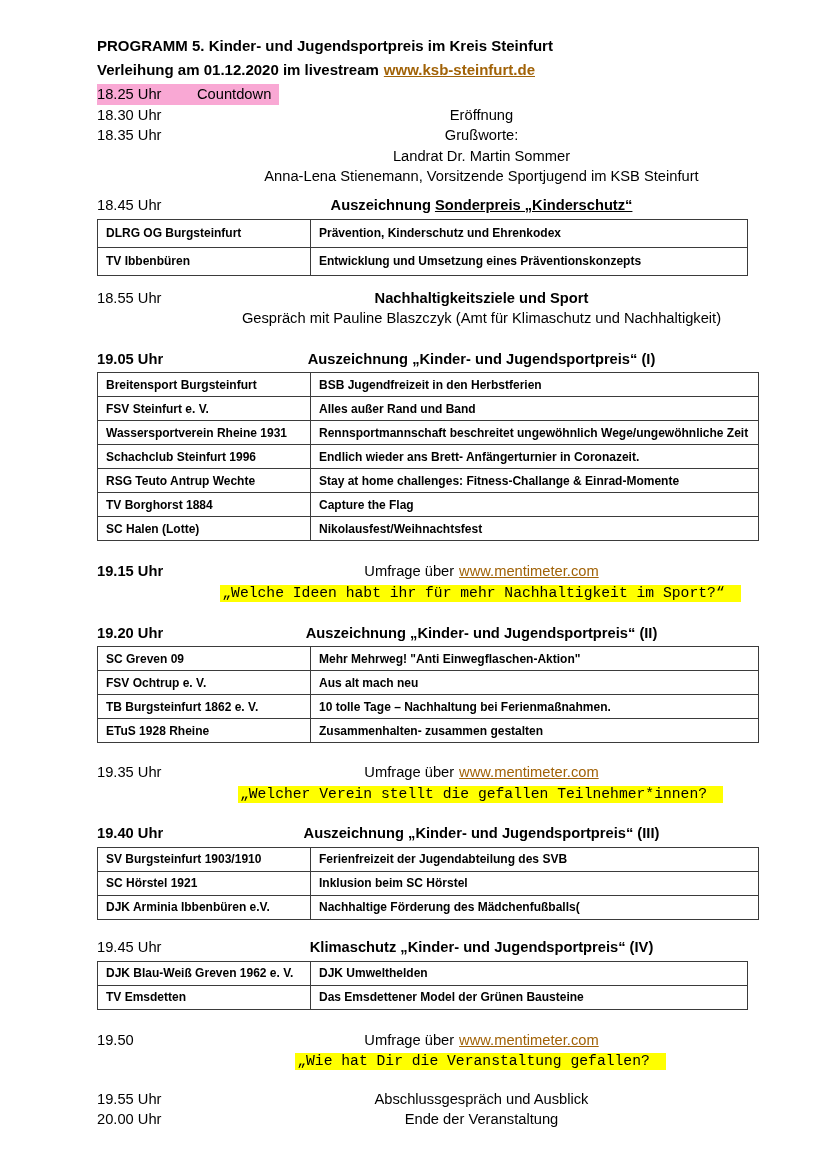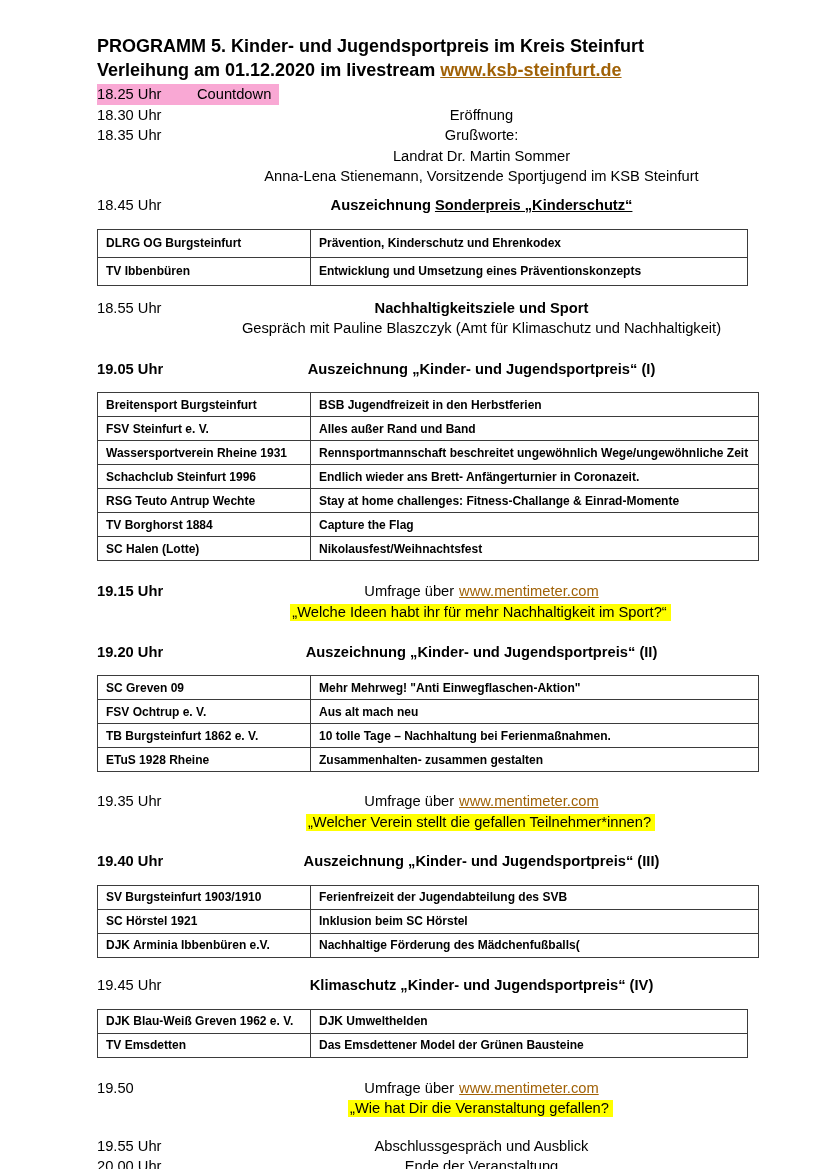--- a/index.html
+++ b/index.html
@@ -3,33 +3,33 @@
 <meta charset="utf-8">
 <style>
   html,body { margin:0; padding:0; }
   body {
     width:826px; height:1169px; box-sizing:border-box;
     padding:34px 60px 0 97px;
     background:#ffffff; color:#000000;
     font-family:"Liberation Sans", sans-serif;
     overflow:hidden;
   }
-  .title { font-size:18px; font-weight:bold; line-height:24px; margin:0 0 2px 0; }
+  .title { font-size:15px; font-weight:bold; line-height:24px; margin:0 0 2px 0; }
   .link { color:#a16207; text-decoration:underline; cursor:pointer; }
   .title-link { margin-left:5px; font-weight:bold; }
   .row { display:flex; font-size:14.7px; line-height:20.6px; align-items:baseline; }
   .time { flex:0 0 100px; }
   .label { flex:1 1 auto; min-width:0;text-align:center; }
   .bold { font-weight:bold; }
   .underline { text-decoration:underline; margin-left:4px; }
   .cyan-wrap { display:flex; background:#f9a8d4; padding-right:8px; }
   .cyan-wrap .time { flex:0 0 100px; }
-  .yellow { background:#FFFF00; padding:0 4px 1px 2px; margin-left:-2px; }
+  .yellow { background:#FFFF00; padding:0 16px 1px 2px; margin-left:-2px;font-family:Liberation Mono, monospace; }
   .label .link { margin-left:5px; }
-  .tbl { border-collapse:collapse; table-layout:fixed; width:651px; margin-top:13px; }
+  .tbl { border-collapse:collapse; table-layout:fixed; width:651px; margin-top:3px; }
   .tbl.wide { width:662px; }
   .tbl td {
     border:1px solid #3b3b3b; font-weight:bold; font-size:12px;
     padding:0 8px; height:23px; vertical-align:middle;
     white-space:nowrap; overflow:hidden;
   }
   .tbl.tall td { height:27px; }
   .col-club { width:213px; }
   .mt8{margin-top:8px} .mt17{margin-top:17px} .mt18{margin-top:12px}
   .mt19{margin-top:19px} .mt20{margin-top:20px}

